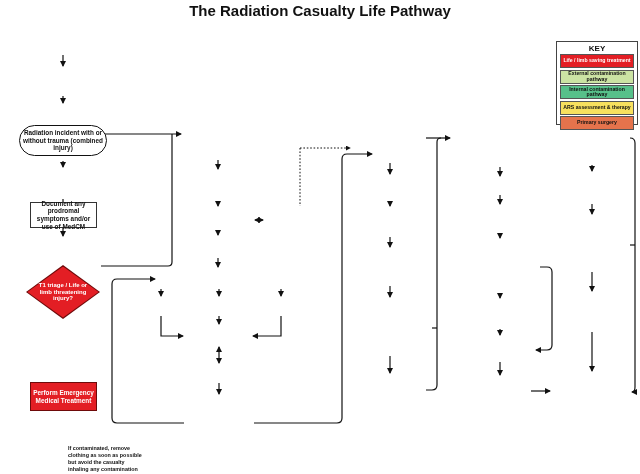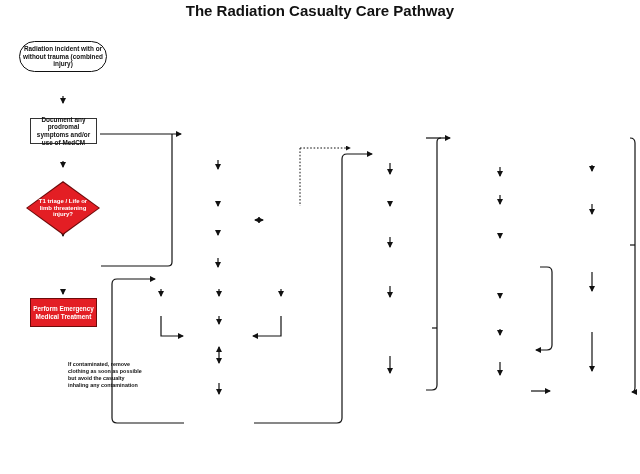--- a/index.html
+++ b/index.html
@@ -86,22 +86,30 @@
       <path d="M592,332 V371" marker-end="url(#ah)"></path>
       <path d="M630,138 Q635,138 635,143 V387 Q635,392 632,392" marker-end="url(#ah)"></path>
       <path d="M630,245 H635"></path>
       <g stroke-dasharray="1.6 1.8" stroke-width="1">
         <path d="M300,148 H350" marker-end="url(#ah)"></path>
         <path d="M300,148 V206"></path>
       </g>
     </g>
   </svg>
 
-  <div class="abs z" id="title">The Radiation Casualty Care Pathway</div>
+  <div class="abs z" id="title">The Radiation Casualty Life Pathway</div>
 
+  <div class="abs z" id="key">
+    <div class="kt">KEY</div>
+    <div class="krow k0">Life / limb saving treatment</div>
+    <div class="krow k1">External contamination pathway</div>
+    <div class="krow k2">Internal contamination pathway</div>
+    <div class="krow k3">ARS assessment &amp; therapy</div>
+    <div class="krow k4">Primary surgery</div>
+  </div>
 
   <div class="abs z box stadium" style="left:19px;top:24px;width:88px;height:31px">Radiation incident with or without trauma (combined injury)</div>
   <div class="abs z box white" style="left:30px;top:70px;width:67px;height:26px">Document any prodromal symptoms and/or use of MedCM</div>
   <div class="abs z dia redd" style="left:26px;top:107px;width:74px;height:54px;--fill:#e31e24;--line:#6e0a0a">
       <span>T1 triage / Life or limb threatening injury?</span>
     </div>
   <div class="abs z box red" style="left:30px;top:170px;width:67px;height:29px">Perform Emergency Medical Treatment</div>
   <div class="abs z note" style="left:68px;top:204px;width:76px;text-align:left">If contaminated, remove clothing as soon as possible but avoid the casualty inhaling any contamination</div>
 
 </div>

